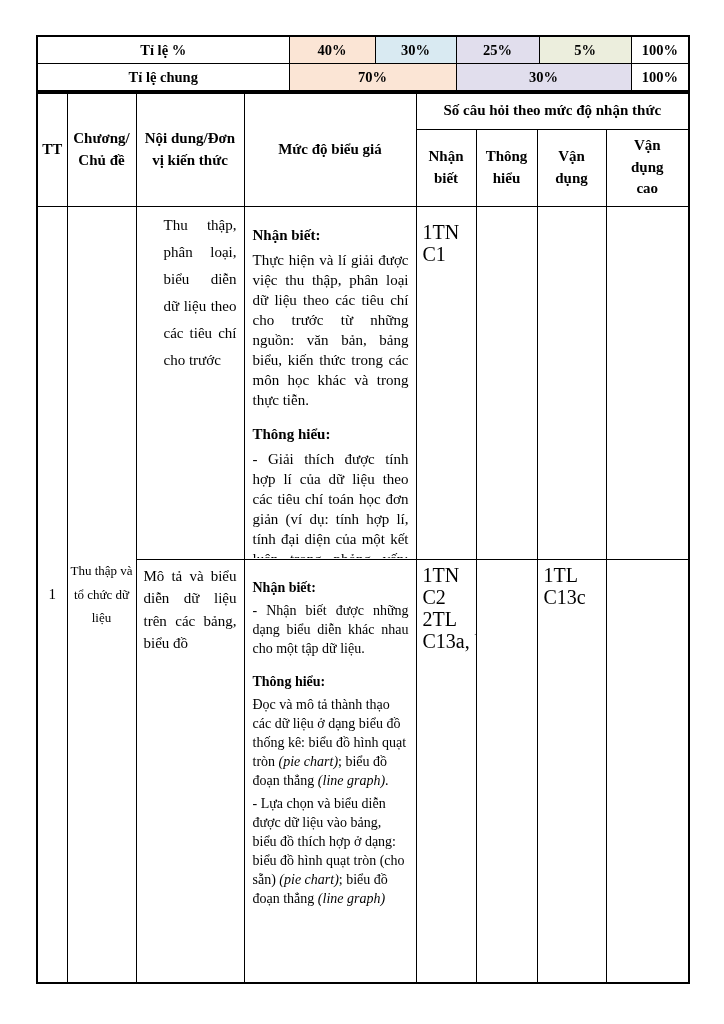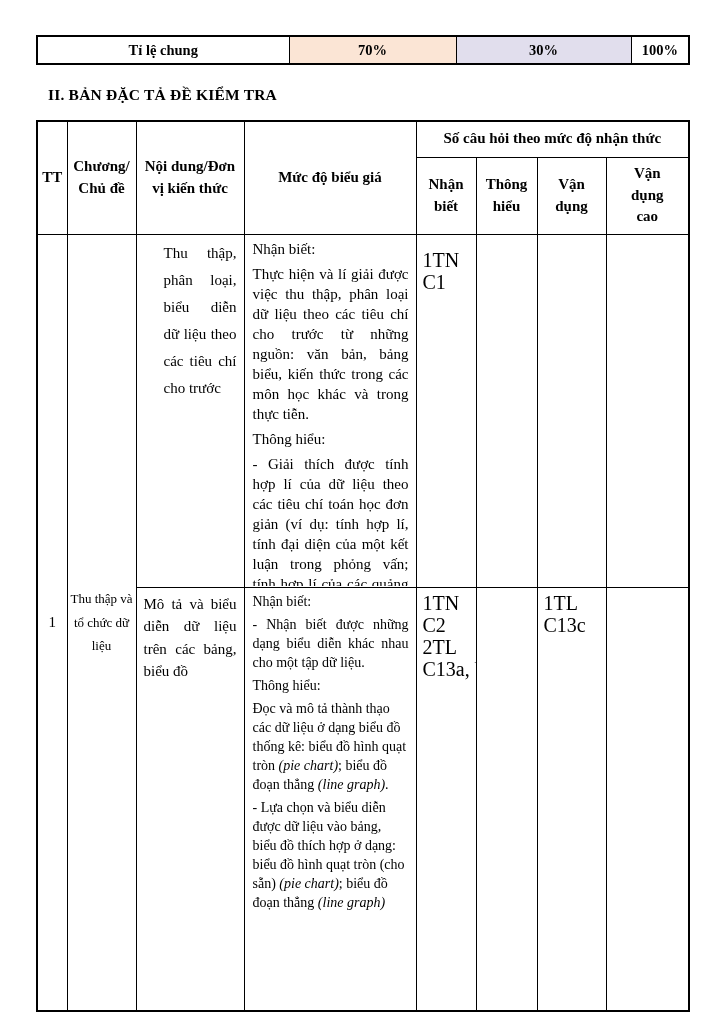--- a/index.html
+++ b/index.html
@@ -45,21 +45,21 @@
   .clip2{height:348px;}
 
   .content-box{padding:5px 7px 2px 7px;font-size:15px;text-align:justify;}
   .lh-wide{line-height:1.8;margin-left:20px;}
   .lh-med{line-height:1.5;}
 
   .assess-box{padding:4px 7px 2px 8px;font-size:15px;}
   .assess-box p{margin:0 0 5px 0;line-height:20px;}
   .assess-box.small{font-size:14px;}
   .assess-box.small p{line-height:19px;margin:0 0 4px 0;}
-  .assess-box p.b{font-weight:normal;}
+  .assess-box p.b{font-weight:bold;margin-top:14px;}
   .assess-box p.j{text-align:justify;}
   .assess-box em{font-style:italic;}
 
   .count-box{padding:4px 4px 2px 6px;font-size:20px;line-height:22px;}
   .count-box.pt{padding-top:14px;}
   .lines div{white-space:nowrap;}
 </style>
 </head>
 <body>
 
@@ -68,30 +68,37 @@
   <table class="ratio-table">
     <colgroup>
       <col style="width:252px">
         <col style="width:86px">
         <col style="width:81px">
       <col style="width:83px">
         <col style="width:92px">
         <col style="width:58px">
     </colgroup>
     <tbody>
+        <tr>
+      <td>Tỉ lệ %</td>
+      <td style="background-color: rgb(251, 229, 213);">40%</td>
+      <td style="background-color: rgb(217, 234, 242);">30%</td>
+      <td style="background-color: rgb(225, 222, 237);">25%</td>
+      <td style="background-color: rgb(236, 238, 221);">5%</td>
+      <td style="background-color: rgb(255, 255, 255);">100%</td>
+    </tr>
     <tr>
       <td>Tỉ lệ chung</td>
       <td colspan="2" style="background-color: rgb(251, 229, 213);">70%</td>
       <td colspan="2" style="background-color: rgb(225, 222, 237);">30%</td>
       <td style="background-color: rgb(255, 255, 255);">100%</td>
     </tr>
   </tbody>
     </table>
 
-  <div class="section-title">II. BẢN ĐẶC TẢ ĐỀ KIỂM TRA</div>
 
   <table class="spec-table">
     <colgroup>
       <col style="width:30px">
         <col style="width:69px">
         <col style="width:108px">
         <col style="width:172px">
       <col style="width:60px">
         <col style="width:61px">
         <col style="width:69px">

